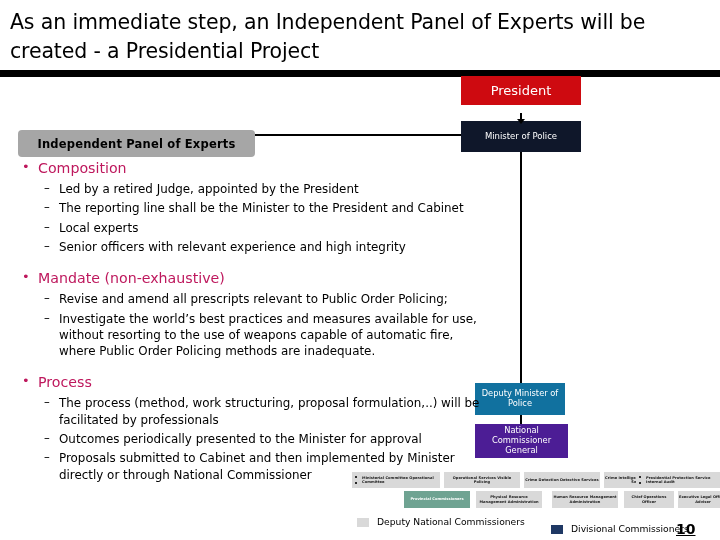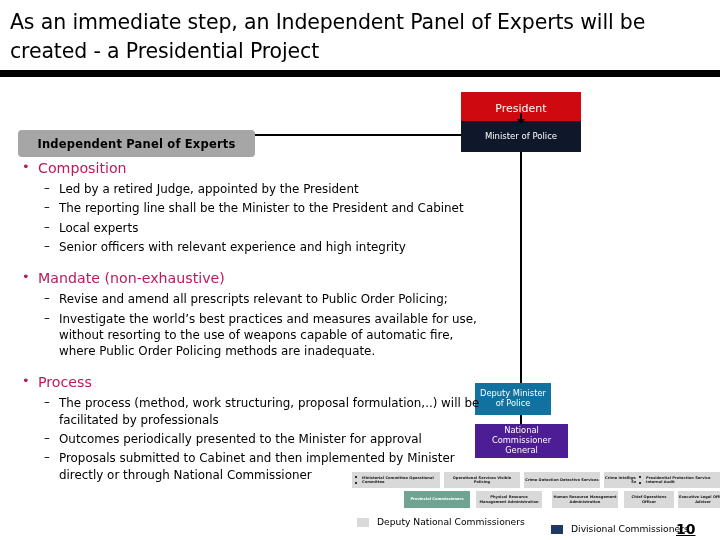--- a/index.html
+++ b/index.html
@@ -54,31 +54,31 @@
     position: absolute;
     box-sizing: border-box;
     display: flex;
     align-items: center;
     justify-content: center;
     text-align: center;
     color: #ffffff;
     line-height: 1.18;
   }
   #box-president {
-    left: 461px; top: 92px; width: 120px; height: 35px;
+    left: 461px; top: 76px; width: 120px; height: 29px;
     background: #CE0A10;
-    font-size: 11px;
+    font-size: 13px;
   }
   #box-minister {
     left: 461px; top: 121px; width: 120px; height: 31px;
     background: #0f172a;
     font-size: 8.5px;
   }
   #box-deputy-minister {
-    left: 475px; top: 383px; width: 76px; height: 32px;
+    left: 475px; top: 383px; width: 90px; height: 32px;
     background: #11719F;
     font-size: 8.3px;
   }
   #box-national-commissioner {
     left: 475px; top: 424px; width: 93px; height: 34px;
     background: #4c1d95;
     font-size: 8.3px;
   }
 
   

